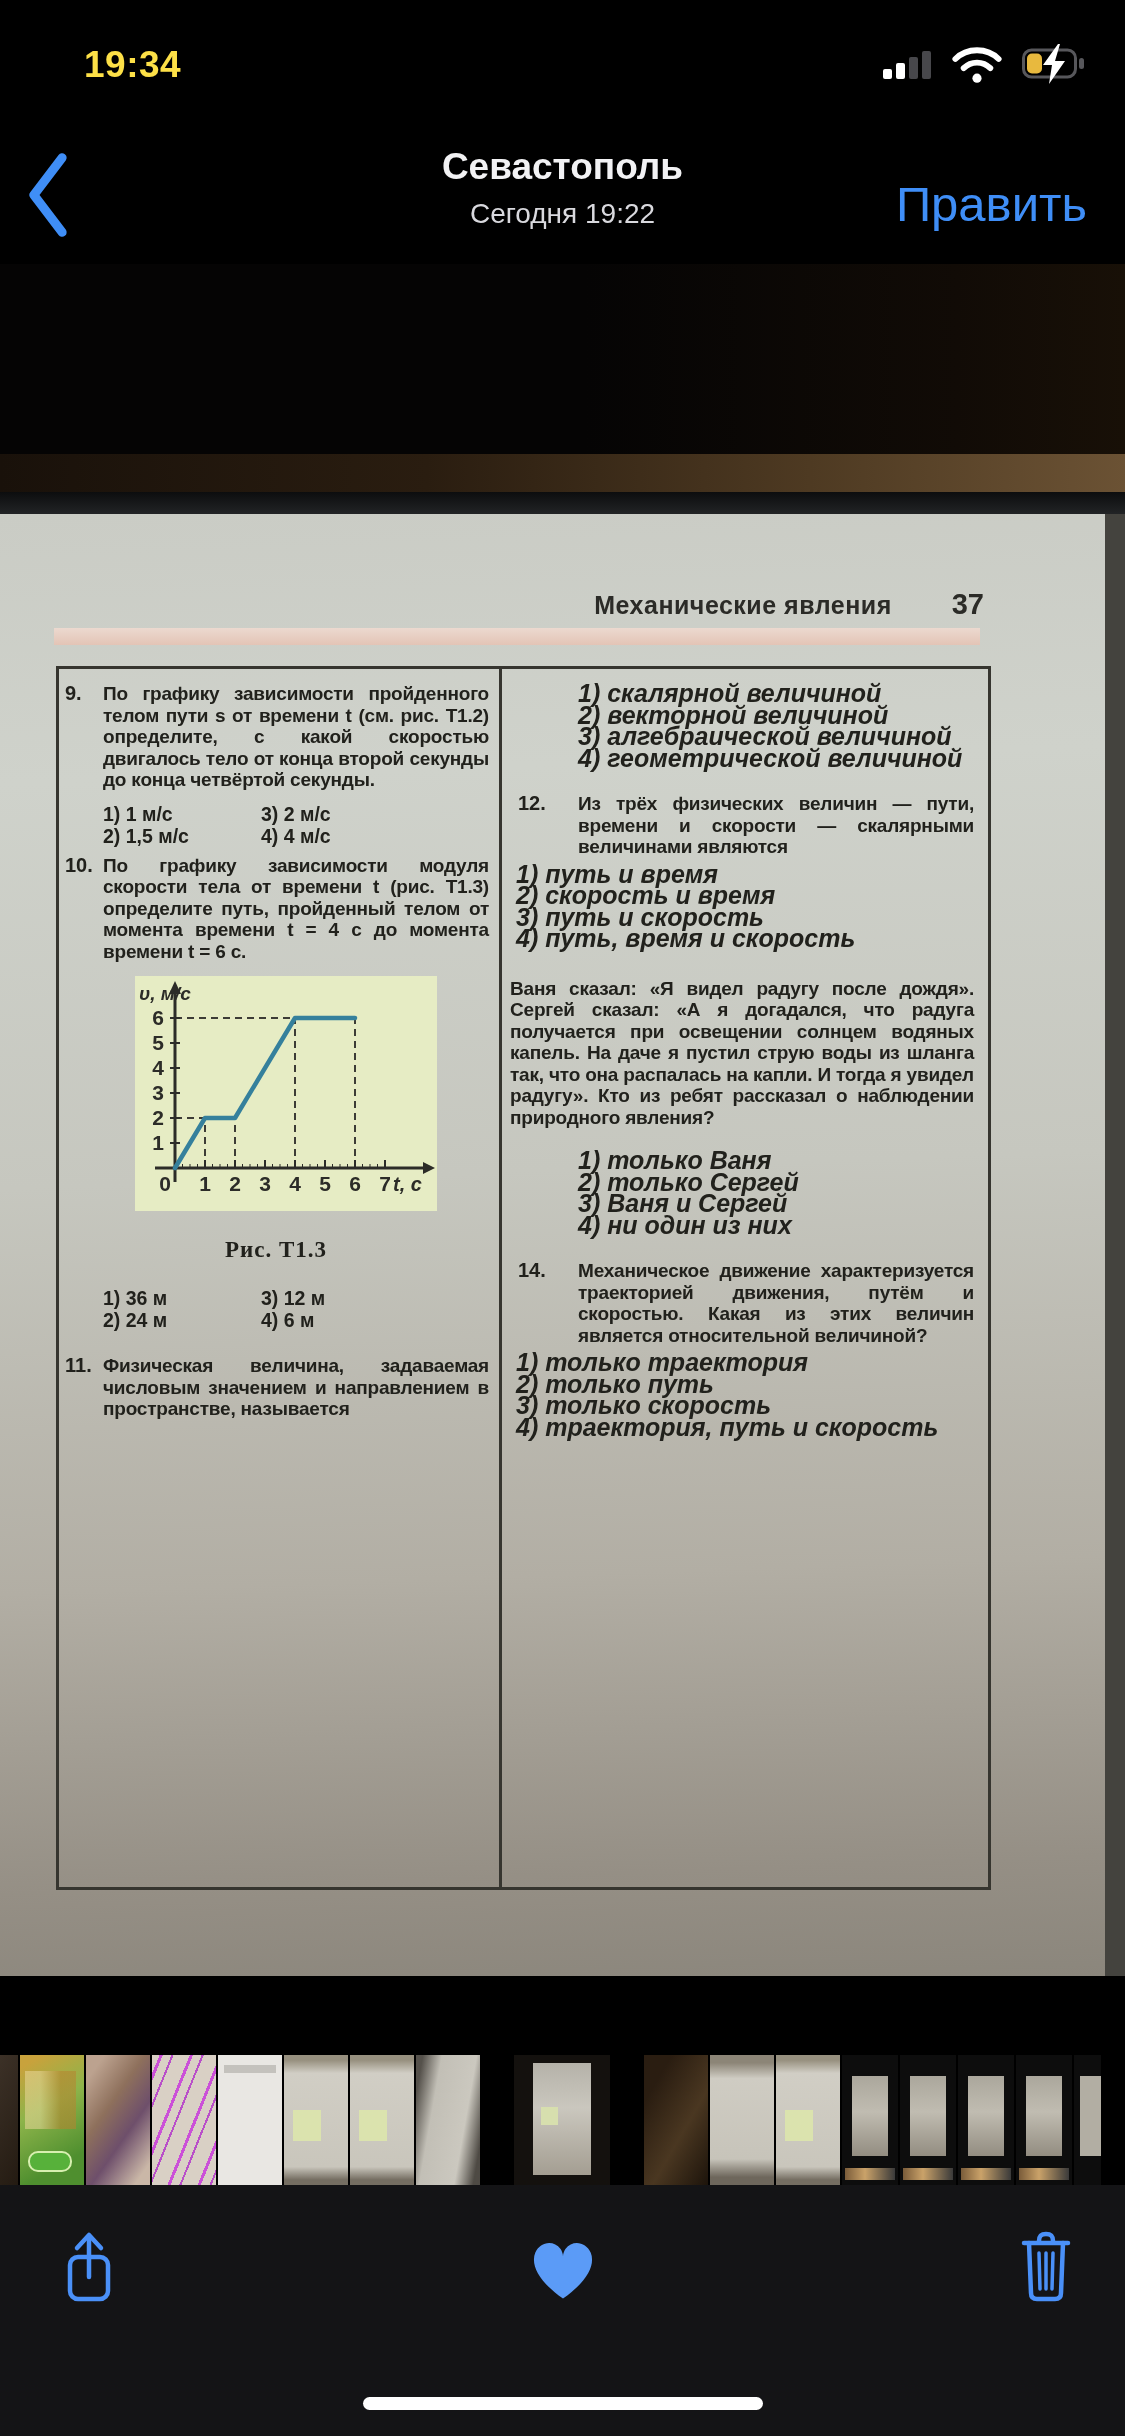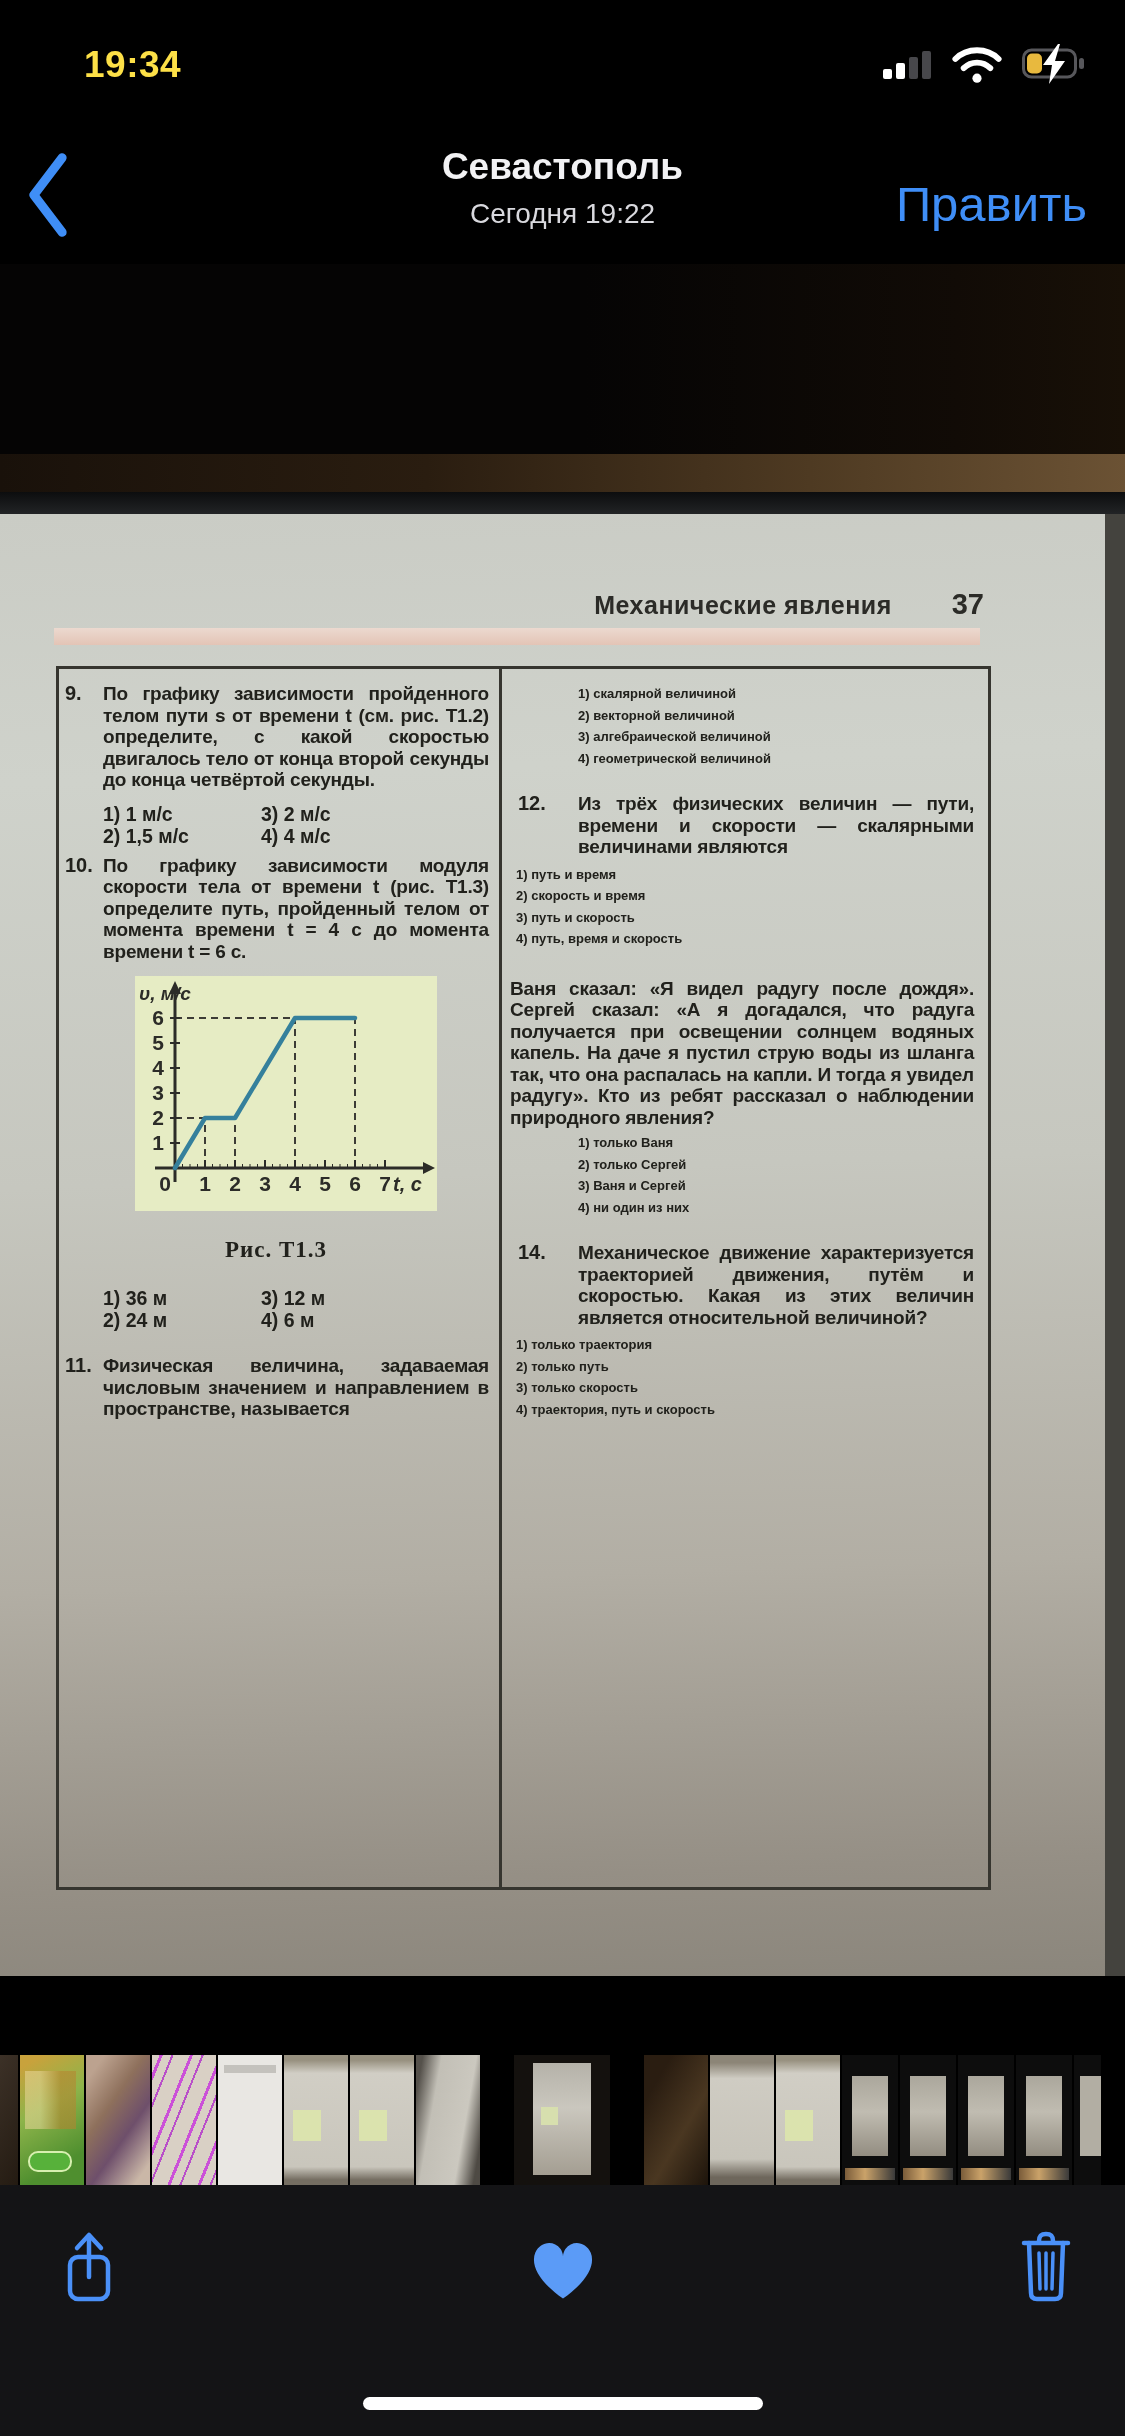--- a/index.html
+++ b/index.html
@@ -39,22 +39,22 @@
   .col-left{width:443px;border-right:3px solid #36352f;padding:14px 10px 0 4px;box-sizing:border-box;}
   .col-right{flex:1;padding:14px 14px 0 8px;box-sizing:border-box;}
 
   .q{display:flex;}
   .qnum{flex:none;font-weight:800;font-size:20px;line-height:21.5px;}
   .col-left .qnum{width:38px;padding-left:2px;}
   .col-right .qnum{width:60px;padding-left:8px;}
   .qtext{flex:1;font-size:19px;line-height:21.5px;font-weight:700;text-align:justify;letter-spacing:-0.2px;}
   .opts2{display:grid;grid-template-columns:158px 1fr;margin-left:40px;margin-top:12px;
          font-size:19.5px;line-height:22px;font-weight:700;}
-  .optlist{margin-left:68px;font-size:13px;line-height:21.5px;font-weight:700;}
-  .mt8{margin-top:8px;} .mt14{margin-top:4px;} .mt24{margin-top:24px;} .mt28{margin-top:28px;} .mt6{margin-top:6px;margin-left:6px;}
+  .optlist{margin-left:68px;font-size:25px;line-height:21.5px;font-weight:700;font-style:italic;}
+  .mt8{margin-top:8px;} .mt14{margin-top:22px;} .mt24{margin-top:24px;} .mt28{margin-top:28px;} .mt6{margin-top:6px;margin-left:6px;}
 
   .chart-box{margin:14px 0 0 72px;width:302px;height:235px;}
   .fig-caption{margin-top:26px;text-align:center;font-family:"Liberation Serif",serif;
                font-size:23px;font-weight:700;letter-spacing:1px;}
 
   
   .thumb-strip{position:absolute;top:2055px;left:0;right:0;height:130px;display:flex;gap:2px;background:#000;}
   .thumb{width:64px;height:130px;flex:none;position:relative;background:#333;cursor:pointer;overflow:hidden;}
   .t-edge-dark{width:18px;background:linear-gradient(120deg,#3c3127,#241b12);}
   .t-game{background:linear-gradient(150deg,#c8a23c 8%,#8db44a 40%,#4f8f2f 80%);}

